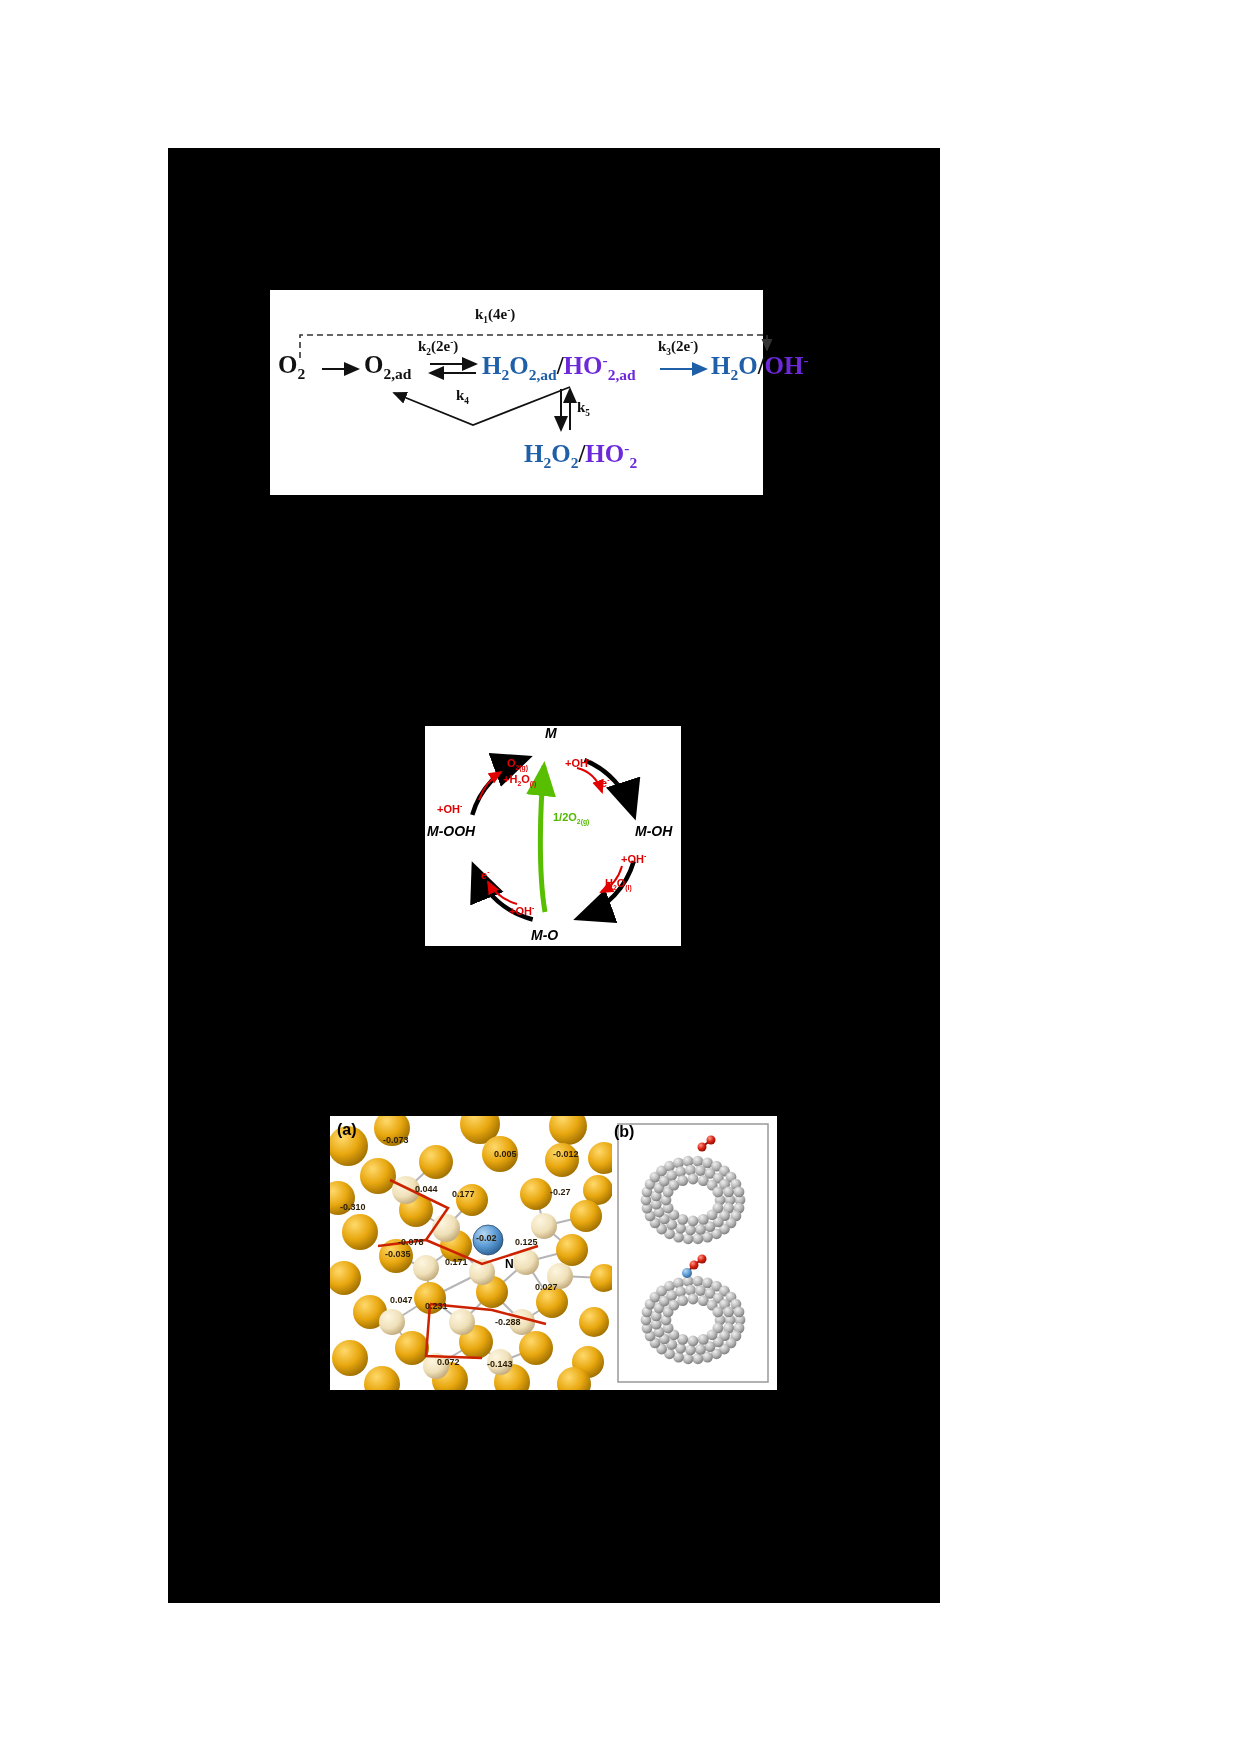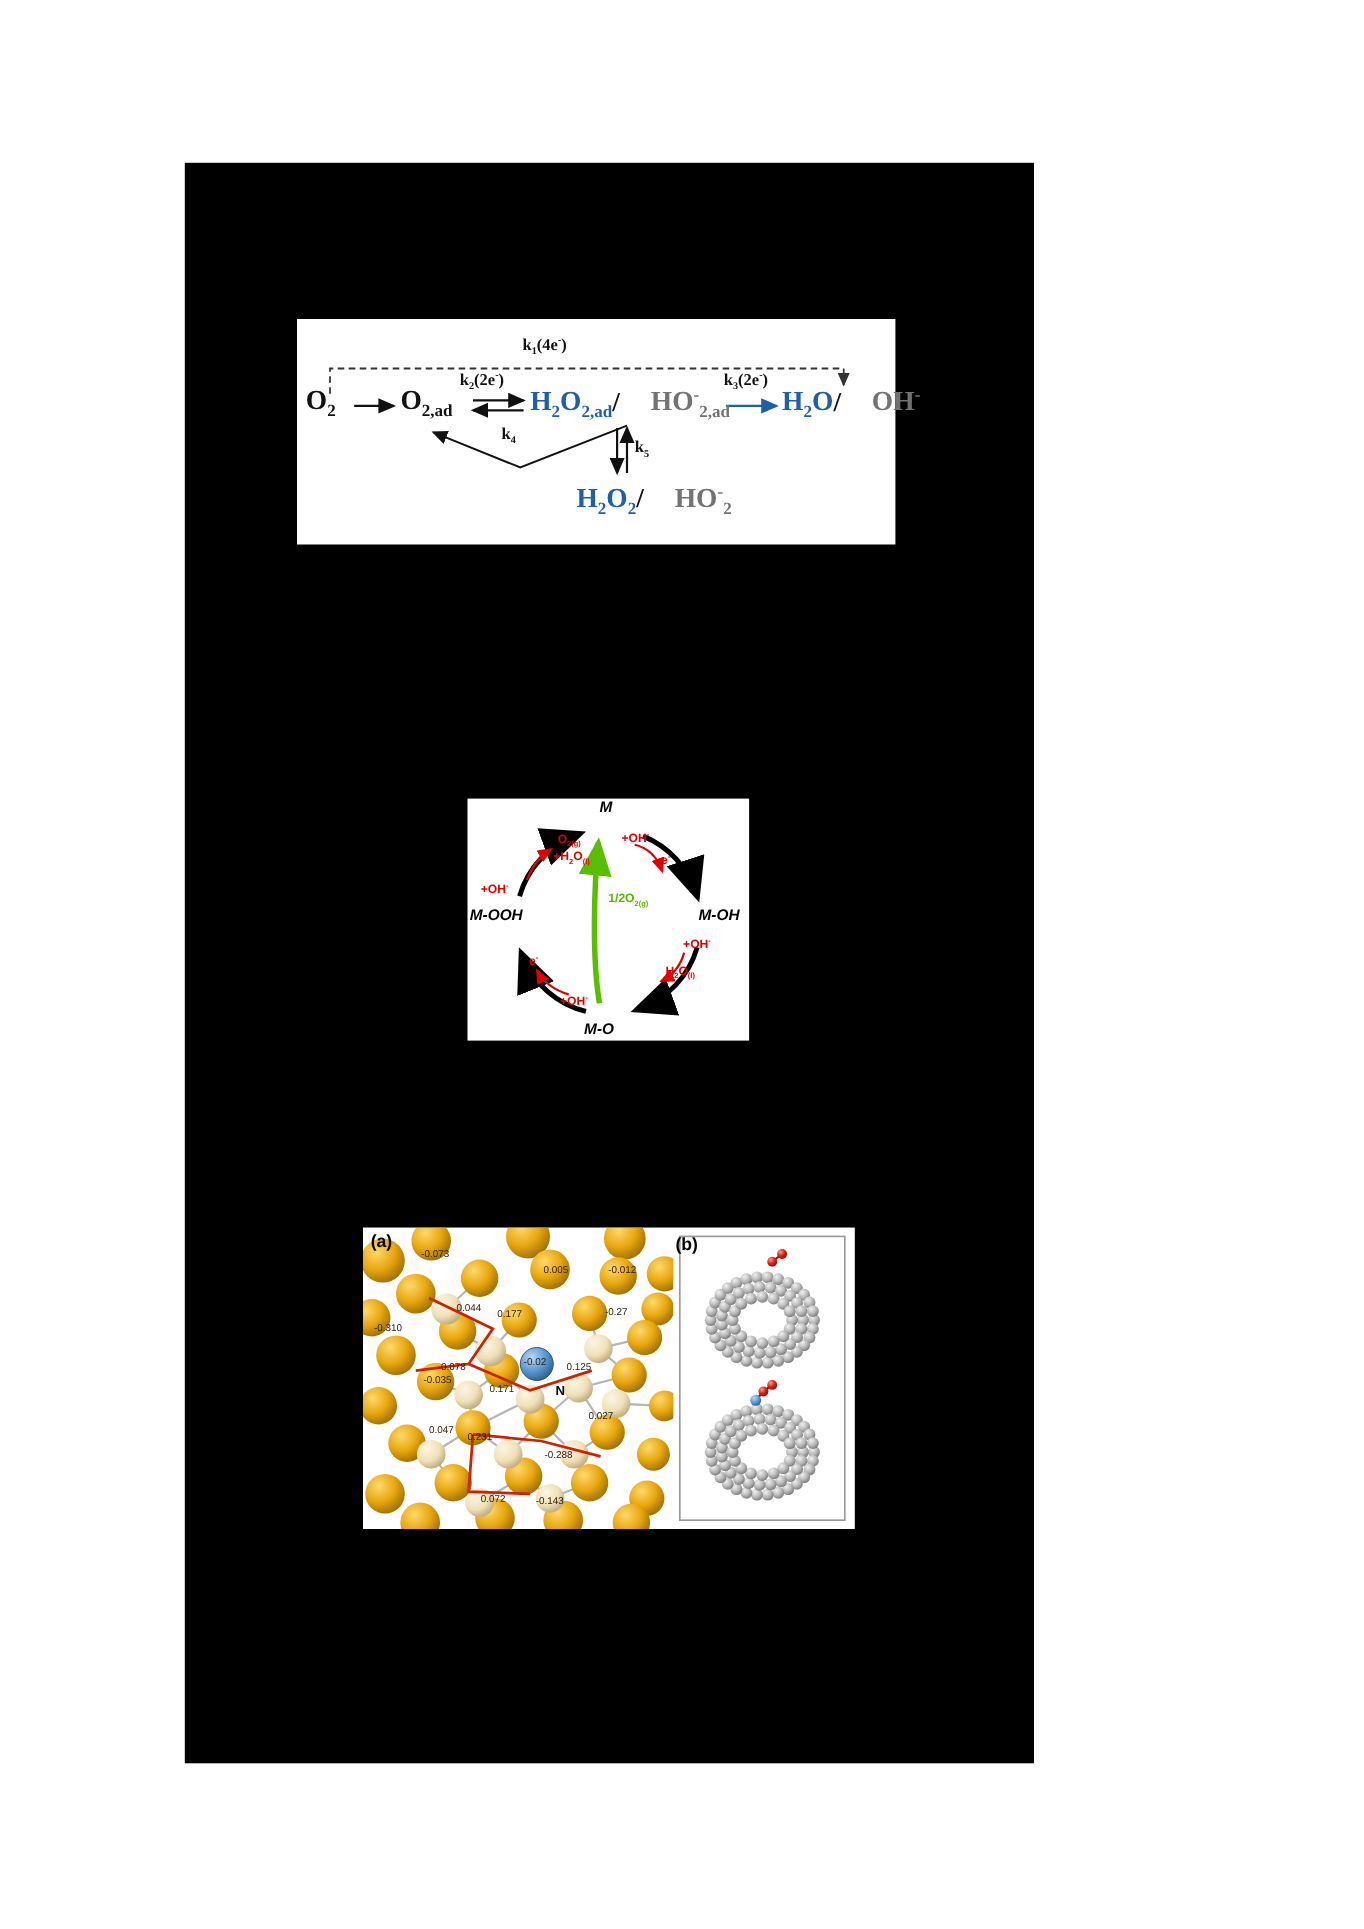--- a/index.html
+++ b/index.html
@@ -1,36 +1,36 @@
 <!DOCTYPE html>
 <html><head>
 <meta charset="utf-8">
 <style>
   * { margin:0; padding:0; box-sizing:border-box; }
   html,body { width:1240px; height:1754px; background:#ffffff; position:relative;
               font-family:"Liberation Serif", serif; }
   .canvas { position:absolute; left:168px; top:148px; width:772px; height:1455px; background:#000; }
   .panel  { position:absolute; background:#fff; }
-  #panel1 { left:102px; top:142px; width:544px; height:205px;padding-left:31px; }
+  #panel1 { left:102px; top:142px; width:493px; height:205px;padding-left:31px; }
   #panel2 { left:257px; top:578px; width:256px; height:220px; }
   #panel3 { left:162px; top:968px; width:447px; height:274px; overflow:hidden; }
   .panel svg { position:absolute; left:0; top:0; }
   .lbl { position:absolute; white-space:nowrap; line-height:1.05; }
   sub, sup { font-size:62%; }
   .f1-main { font-size:25px; font-weight:bold; color:#111;text-align:center; }
   .f1-k    { font-size:15px; font-weight:bold; color:#111; }
   .blue { color:#1f5fa8; }
-  .red  { color:#737373;margin-left:28px; }
+  .red  { color:#6d28d9; }
   .f2-sp  { font-size:14px; font-weight:bold; font-style:italic; color:#000;
             font-family:"Liberation Sans", sans-serif; }
   .f2-red { font-size:11px; font-weight:bold; color:#e00000;
             font-family:"Liberation Sans", sans-serif; }
   .f2-green { font-size:11px; font-weight:bold; color:#53b800;
             font-family:"Liberation Sans", sans-serif; }
-  .f3-charge { font-size:9px; font-weight:normal; color:#2a1c05;
+  .f3-charge { font-size:9px; font-weight:bold; color:#2a1c05;
             font-family:"Liberation Sans", sans-serif; }
   .f3-plabel { font-size:16px; font-weight:bold; color:#000;
             font-family:"Liberation Sans", sans-serif; }
   .f3-n { font-size:12px; font-weight:bold; color:#000;
             font-family:"Liberation Sans", sans-serif; }
 </style>
 </head>
 <body>
 
 <div class="canvas">

